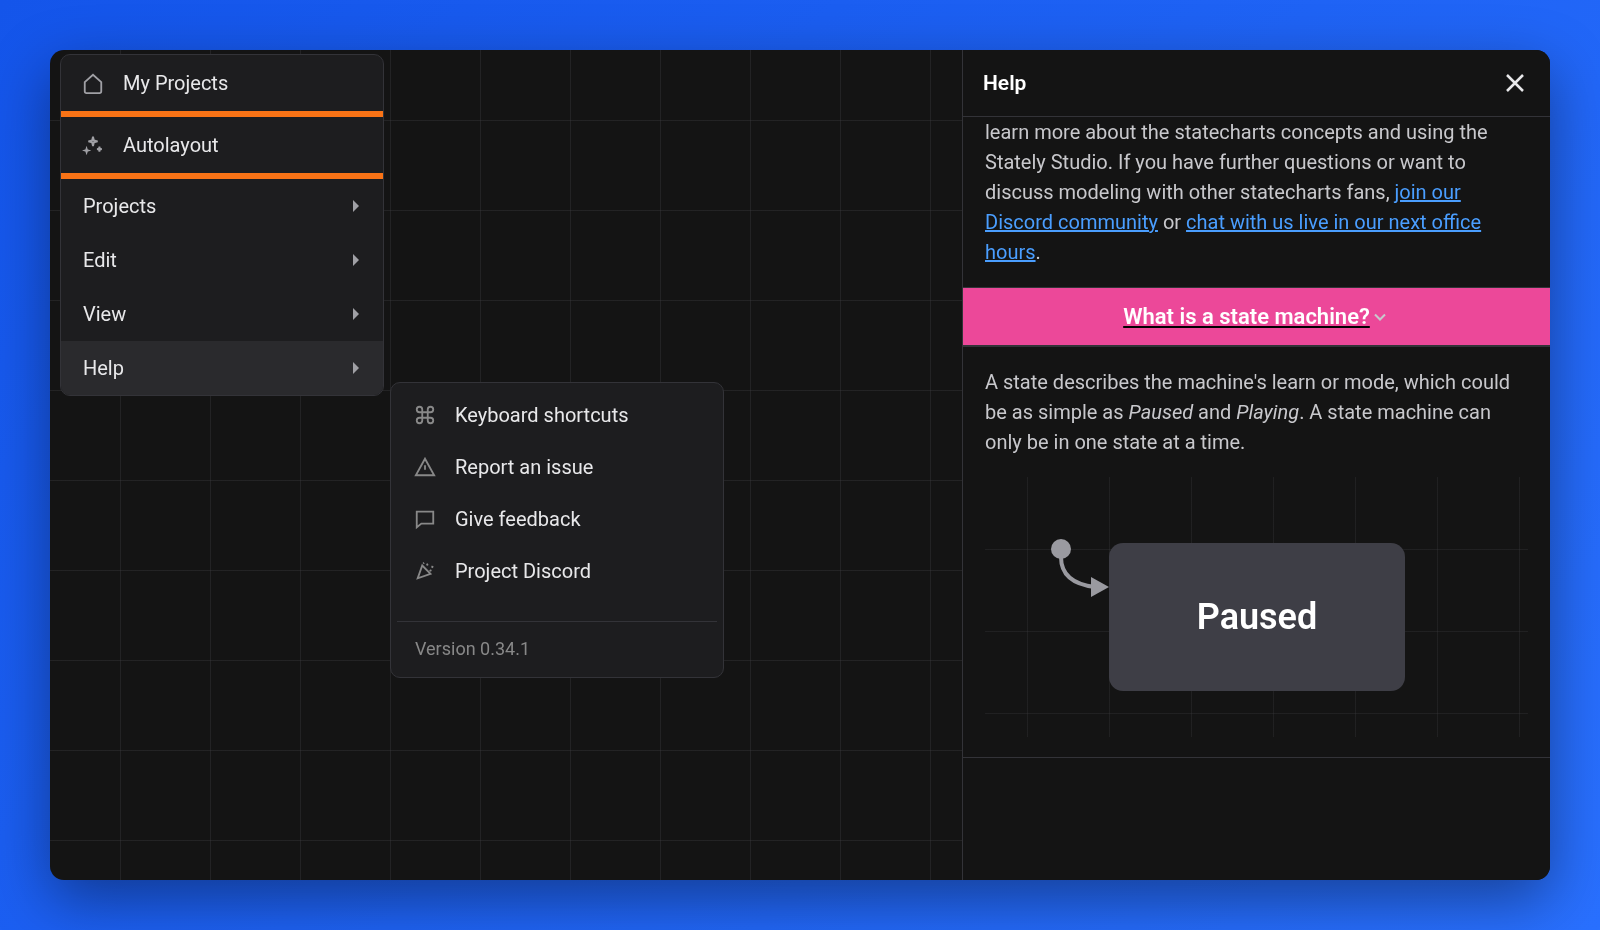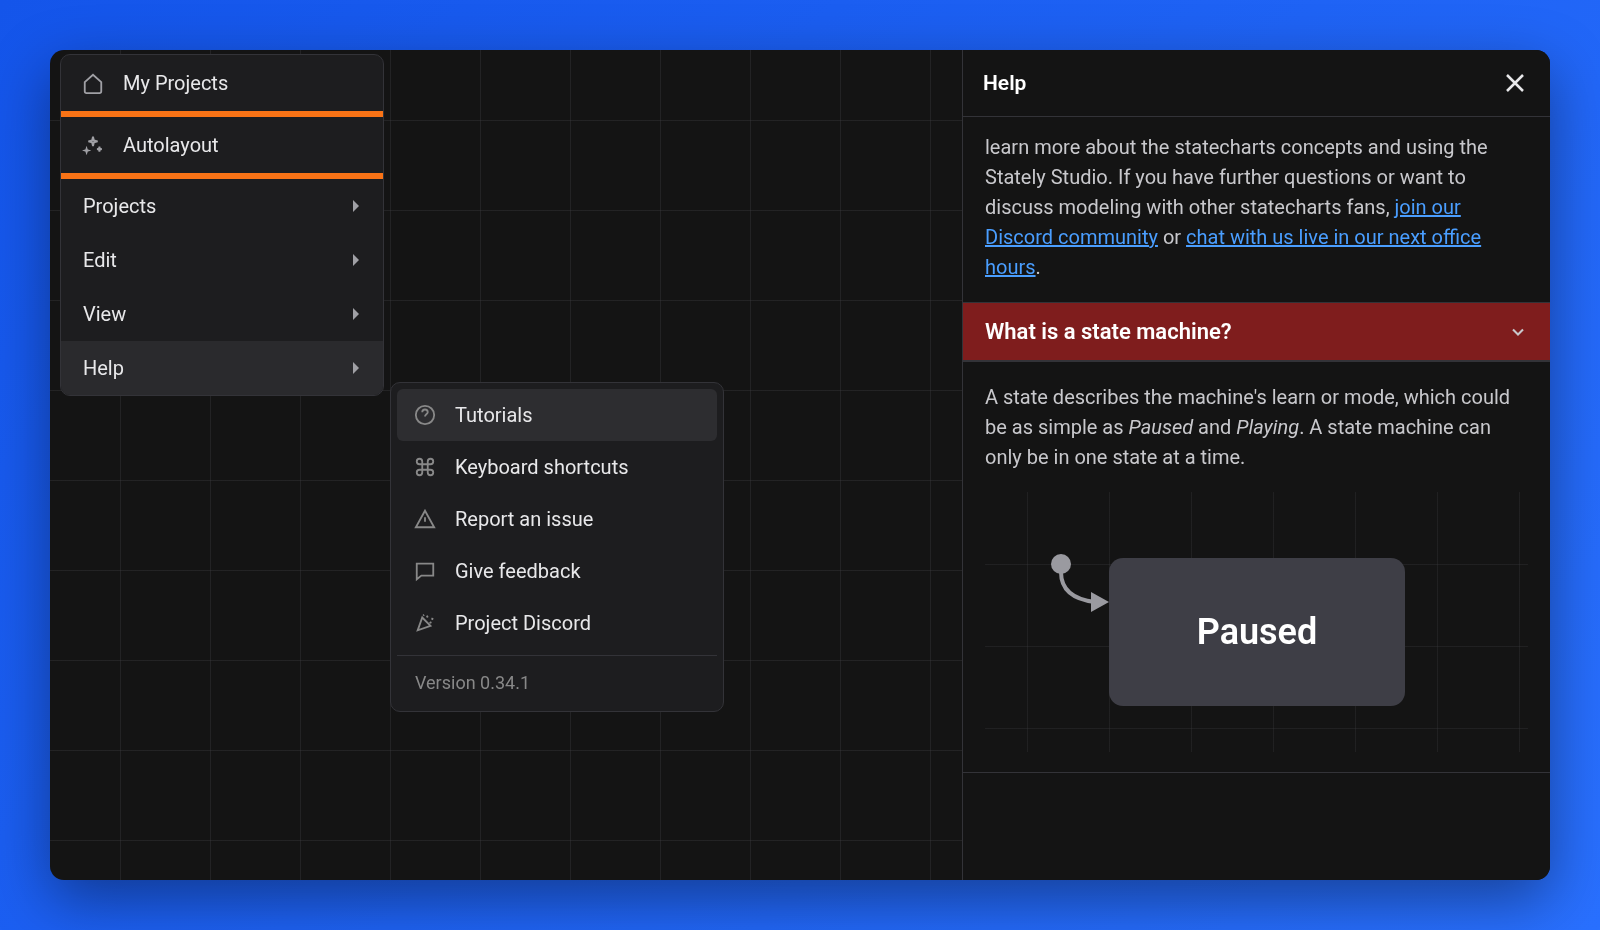--- a/index.html
+++ b/index.html
@@ -113,21 +113,21 @@
     display: flex;
     align-items: center;
     justify-content: center;
     color: #888;
   }
   .submenu-version {
     padding: 16px 18px 12px;
     color: #888;
     font-size: 18px;
     border-top: 1px solid #333338;
-    margin-top: 6px;
+    margin-top: 24px;
   }
   
   
   .help-panel {
     position: absolute;
     right: 0;
     top: 0;
     bottom: 0;
     width: 588px;
     background: #141414;
@@ -159,37 +159,37 @@
   }
   .help-body {
     flex: 1;
     overflow: hidden;
   }
   .intro-text {
     padding: 0 22px 20px;
     color: #c8c8cc;
     font-size: 20px;
     line-height: 1.5;
-    margin-top: 15px;
   }
   .intro-text a {
     color: #4a9eff;
     text-decoration: underline;
   }
   .accordion-item {
     border-top: 1px solid #333338;
     border-bottom: 1px solid #333338;
   }
   .accordion-header {
     display: flex;
     align-items: center;
-    justify-content: space-between;
+    justify-content: center;
     padding: 16px 22px;
     cursor: pointer;
-    background: #7f1d1d;
+    background: #ec4899;
+    text-decoration: underline;
   }
   .accordion-title {
     font-size: 22px;
     font-weight: 600;
     color: #fff;
   }
   .accordion-chevron {
     color: #c8c8cc;
     width: 20px;
     height: 20px;
@@ -300,29 +300,20 @@
       <span>Help</span>
       <span class="chevron">
         <svg width="10" height="14" viewBox="0 0 8 14" fill="currentColor">
             <path d="M1 1l6 6-6 6V1z"></path>
           </svg>
       </span>
     </div>
   </div>
 
   <div class="submenu">
-    <div class="submenu-item highlighted">
-      <span class="submenu-icon">
-        <svg width="22" height="22" viewBox="0 0 24 24" fill="none" stroke="currentColor" stroke-width="2">
-            <circle cx="12" cy="12" r="10"></circle>
-            <path d="M9 9a3 3 0 016 0c0 2-3 2.5-3 4.5M12 17.5v.01"></path>
-          </svg>
-      </span>
-      <span>Tutorials</span>
-    </div>
     <div class="submenu-item">
       <span class="submenu-icon">
         <svg width="22" height="22" viewBox="0 0 24 24" fill="none" stroke="currentColor" stroke-width="2">
             <path d="M18 3a3 3 0 00-3 3v12a3 3 0 003 3 3 3 0 003-3 3 3 0 00-3-3H6a3 3 0 00-3 3 3 3 0 003 3 3 3 0 003-3V6a3 3 0 00-3-3 3 3 0 00-3 3 3 3 0 003 3h12a3 3 0 003-3 3 3 0 00-3-3z"></path>
           </svg>
       </span>
       <span>Keyboard shortcuts</span>
     </div>
     <div class="submenu-item">
       <span class="submenu-icon">

